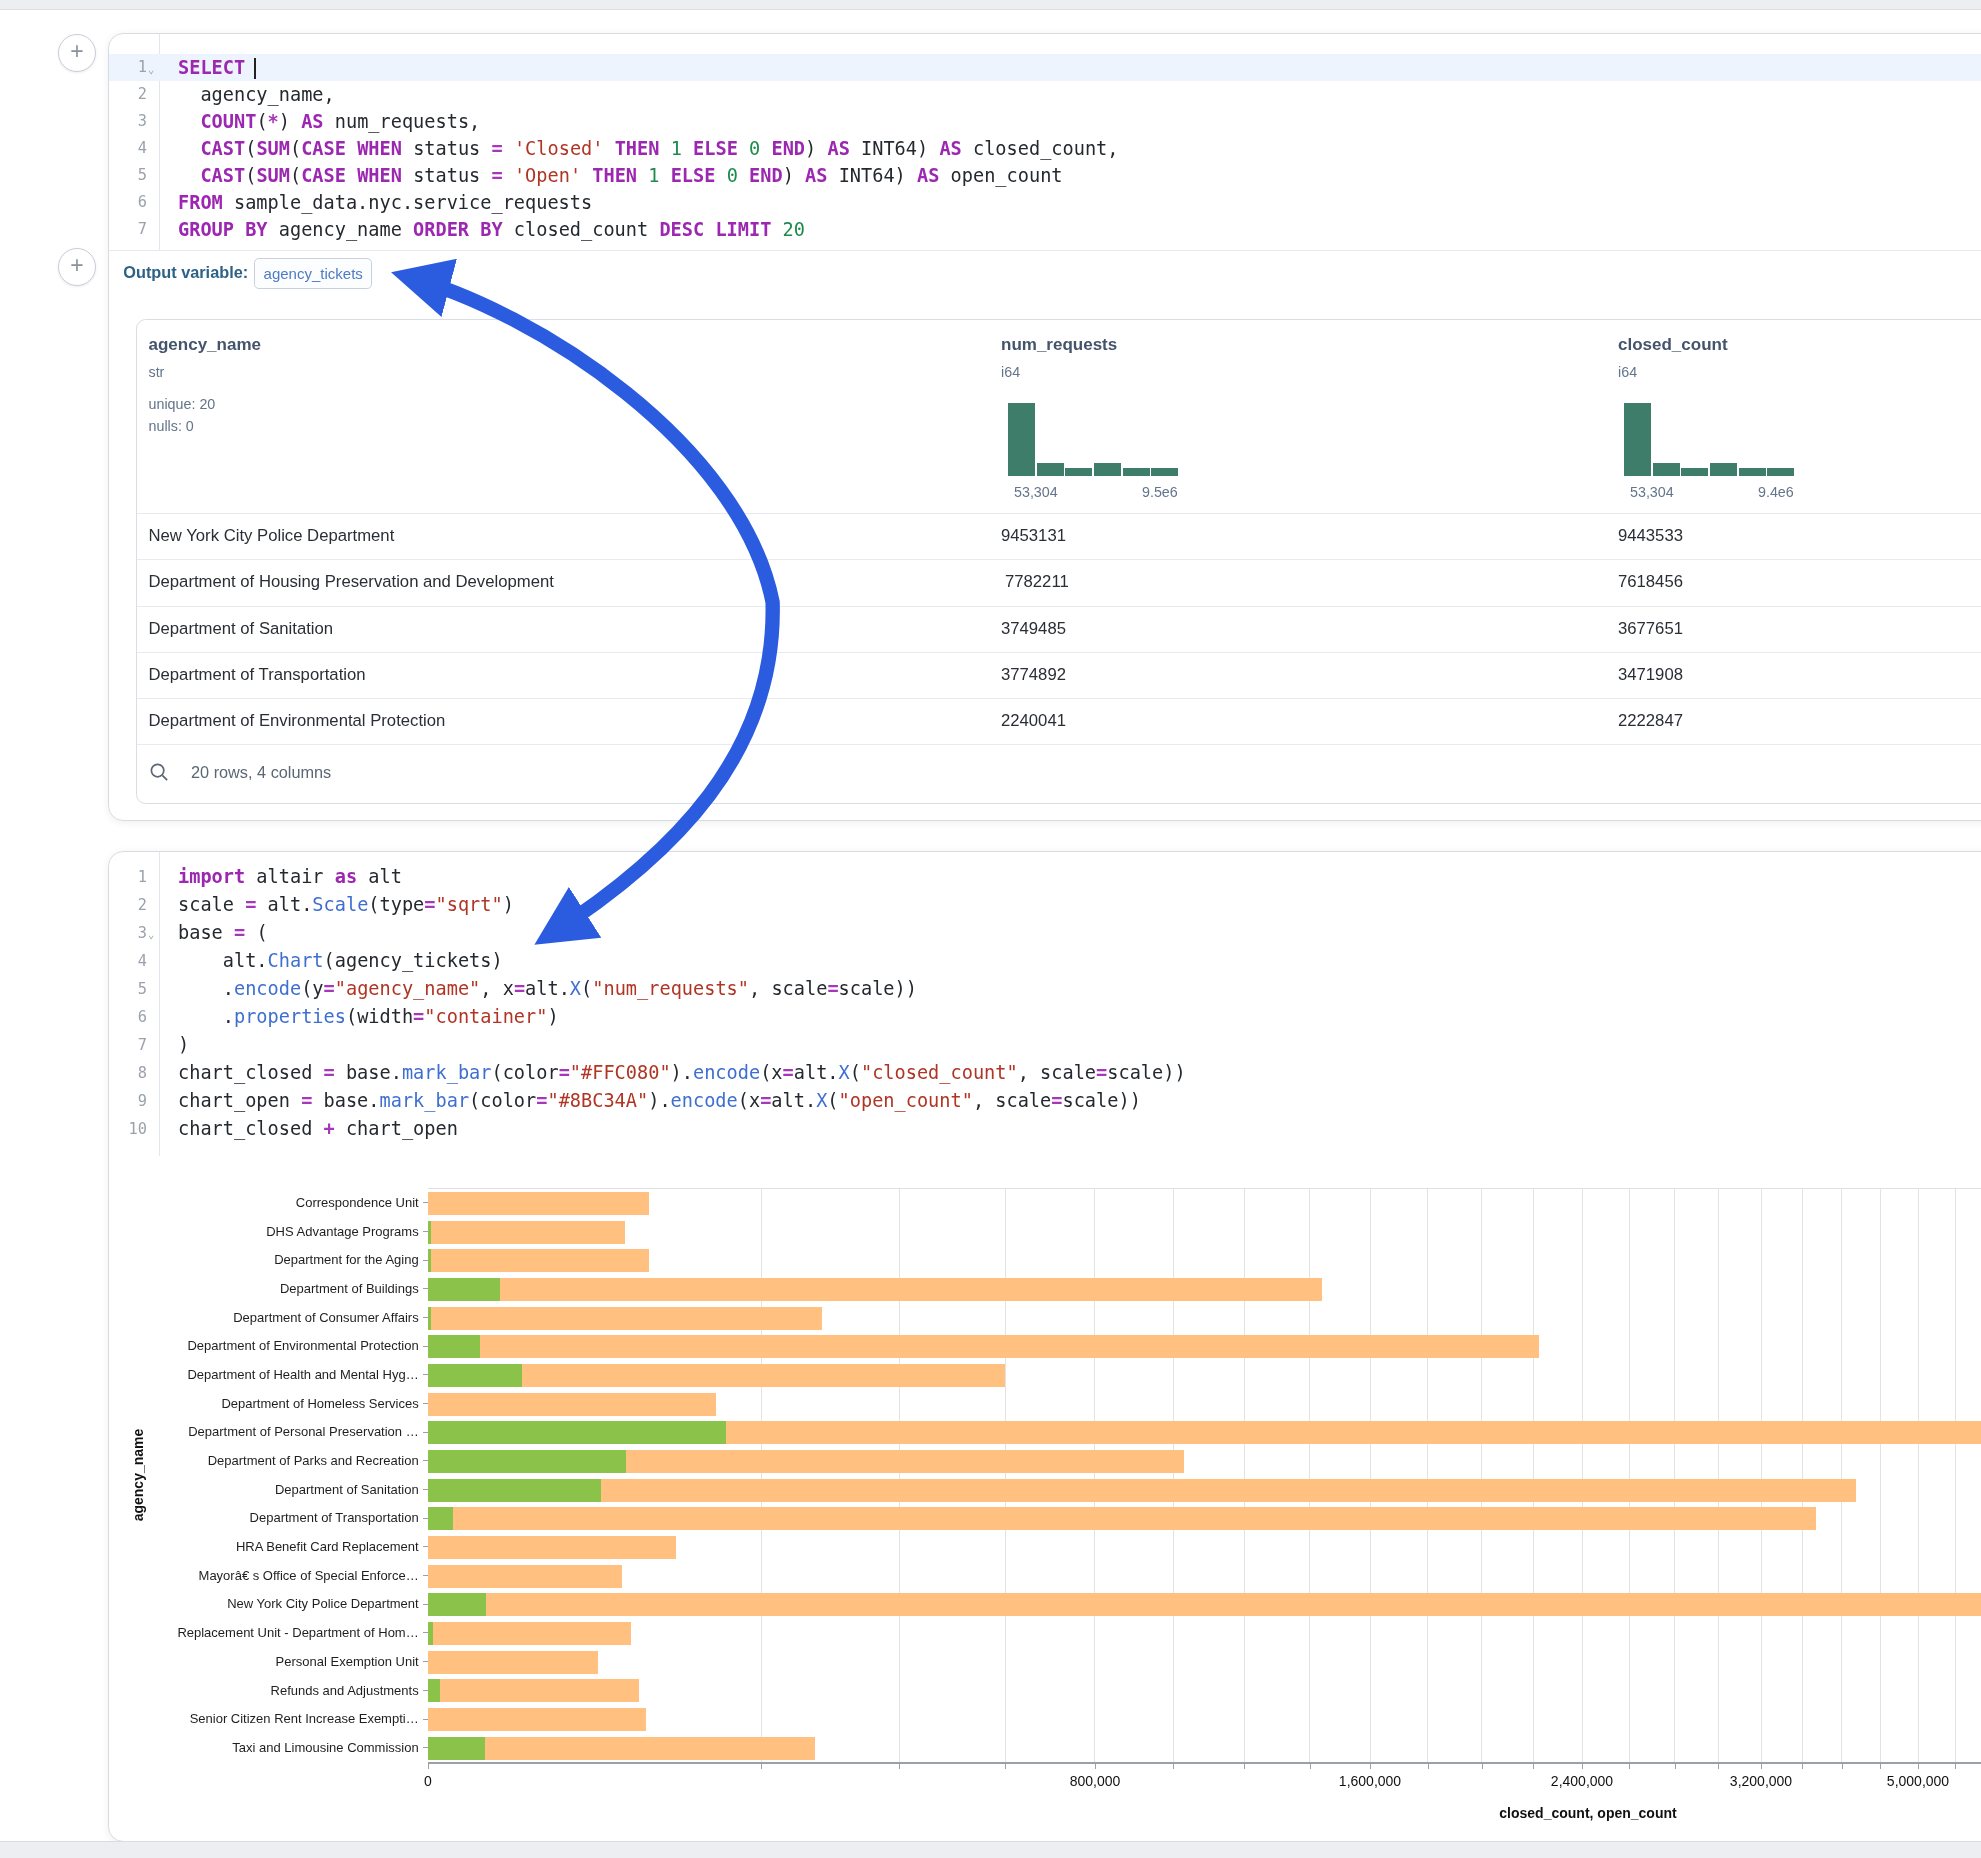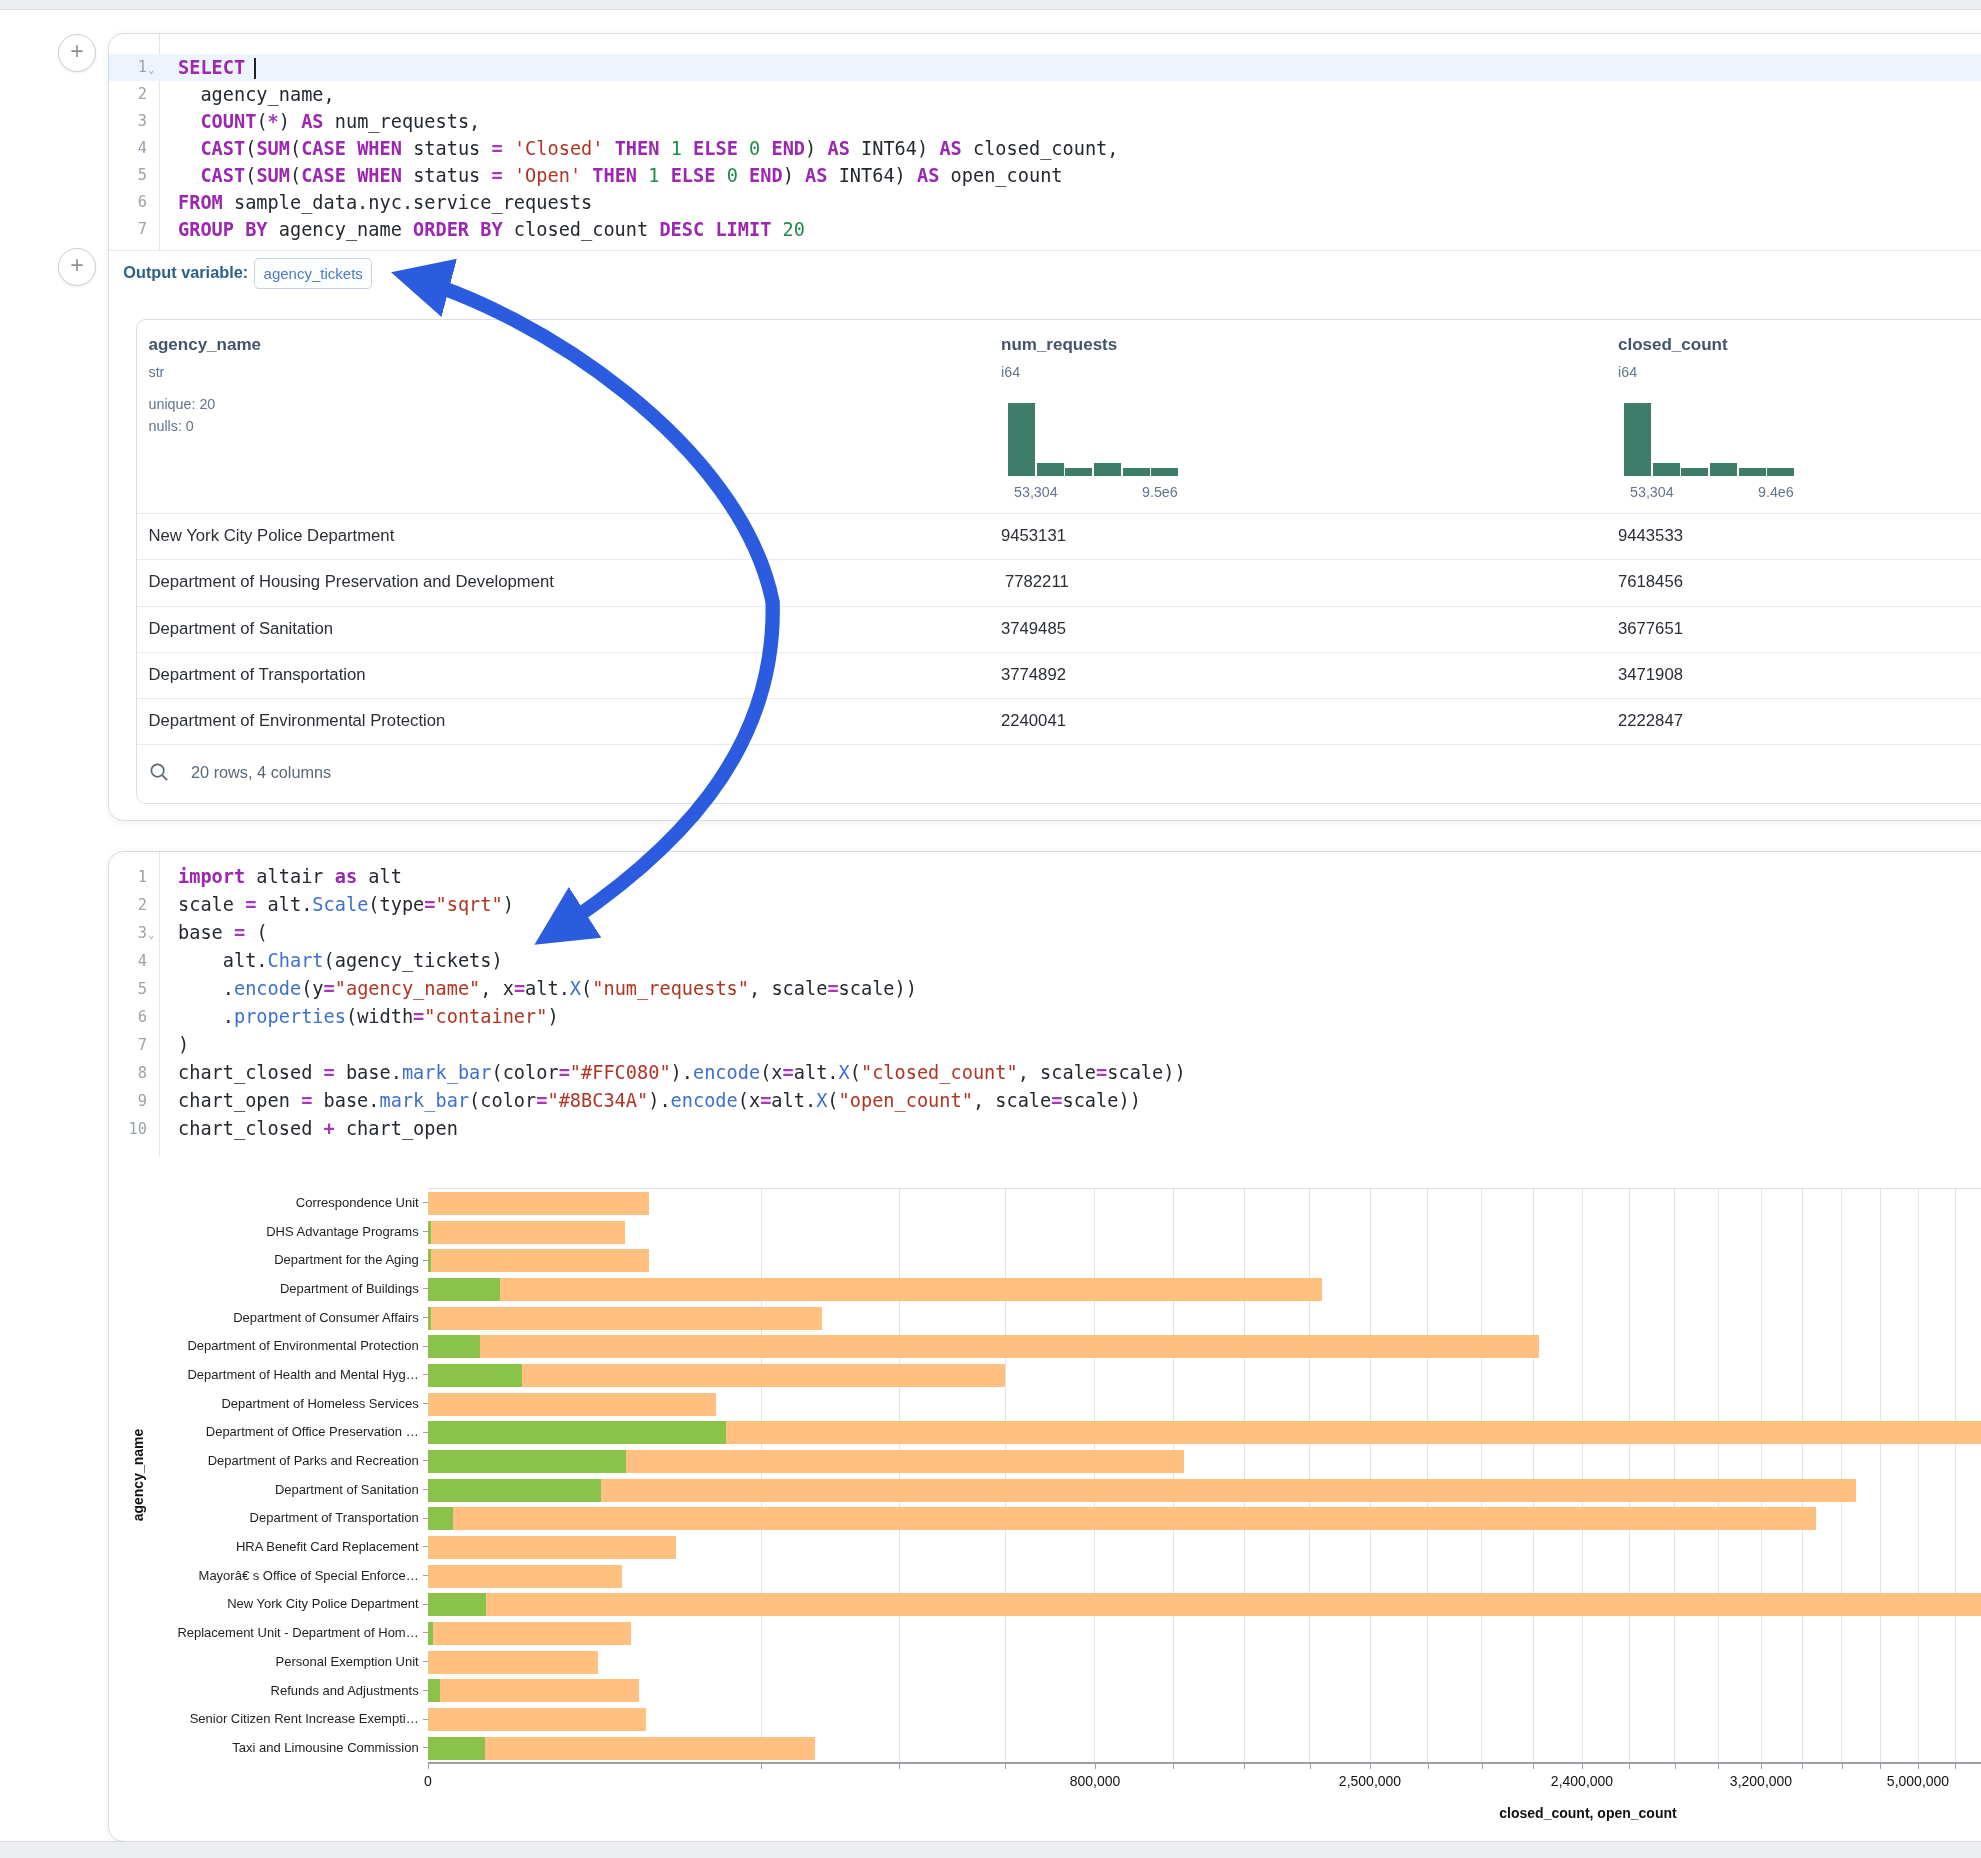--- a/index.html
+++ b/index.html
@@ -177,21 +177,21 @@
         <div class="ylab" style="top:86px">Department of Buildings</div>
         <div class="ytick" style="top:100px"></div>
         <div class="ylab" style="top:115px">Department of Consumer Affairs</div>
         <div class="ytick" style="top:129px"></div>
         <div class="ylab" style="top:143px">Department of Environmental Protection</div>
         <div class="ytick" style="top:158px"></div>
         <div class="ylab" style="top:172px">Department of Health and Mental Hyg…</div>
         <div class="ytick" style="top:186px"></div>
         <div class="ylab" style="top:201px">Department of Homeless Services</div>
         <div class="ytick" style="top:215px"></div>
-        <div class="ylab" style="top:229px">Department of Office Preservation …</div>
+        <div class="ylab" style="top:229px">Department of Personal Preservation …</div>
         <div class="ytick" style="top:244px"></div>
         <div class="ylab" style="top:258px">Department of Parks and Recreation</div>
         <div class="ytick" style="top:272px"></div>
         <div class="ylab" style="top:287px">Department of Sanitation</div>
         <div class="ytick" style="top:301px"></div>
         <div class="ylab" style="top:315px">Department of Transportation</div>
         <div class="ytick" style="top:330px"></div>
         <div class="ylab" style="top:344px">HRA Benefit Card Replacement</div>
         <div class="ytick" style="top:358px"></div>
         <div class="ylab" style="top:373px">Mayorâ€ s Office of Special Enforce…</div>
@@ -285,21 +285,21 @@
         <div class="xtick" style="left:1566px"></div>
         <div class="xtick" style="left:1609px"></div>
         <div class="xtick" style="left:1652px"></div>
         <div class="xtick" style="left:1693px"></div>
         <div class="xtick" style="left:1733px"></div>
         <div class="xtick" style="left:1771px"></div>
         <div class="xtick" style="left:1809px"></div>
         <div class="xtick" style="left:1846px"></div>
         <div class="xlab" style="left:319px">0</div>
         <div class="xlab" style="left:986px">800,000</div>
-        <div class="xlab" style="left:1261px">2,500,000</div>
+        <div class="xlab" style="left:1261px">1,600,000</div>
         <div class="xlab" style="left:1473px">2,400,000</div>
         <div class="xlab" style="left:1652px">3,200,000</div>
         <div class="xlab" style="left:1809px">5,000,000</div>
       </div>
     <div class="xtitle" style="left:1479px;">closed_count, open_count</div>
   </div>
 </div>
 
 <svg id="arrow" viewBox="0 0 2073 1944" width="1982" height="1858">
   <defs>

